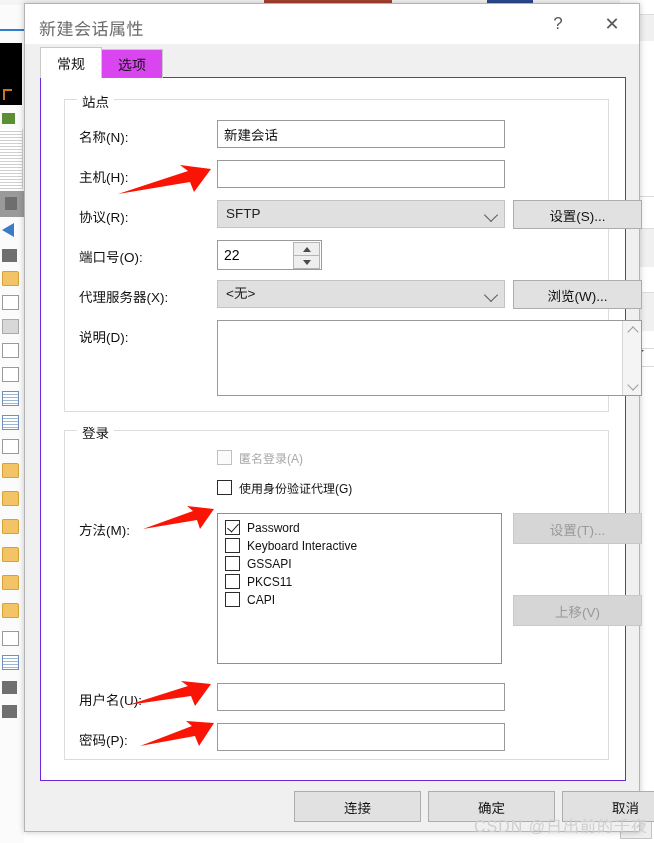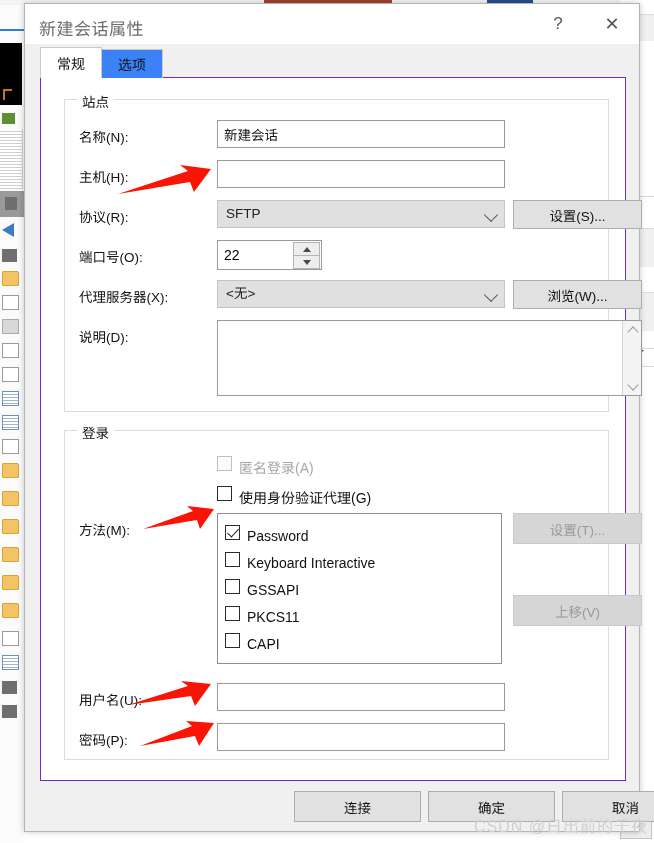--- a/index.html
+++ b/index.html
@@ -54,21 +54,21 @@
   .titlebar{height:40px;background:#ffffff;position:relative;}
   .title-text{position:absolute;left:14px;top:11px;font-size:17px;color:#6c6c6c;letter-spacing:.5px;}
   .tb-btn{position:absolute;top:0;width:46px;height:40px;display:flex;align-items:center;justify-content:center;
       color:#5a5a5a;font-size:16px;cursor:default;}
   #help-btn{right:58px;font-size:17px;}
   #close-btn{right:4px;font-size:18px;font-weight:300;}
 
   
   .tabstrip{position:absolute;left:15px;top:44px;height:30px;display:flex;align-items:flex-end;z-index:3;}
   .tab{height:28px;padding:0 16px;display:flex;align-items:center;font-size:14px;
-      border:1px solid #c9c9c9;border-bottom:none;background:#3b82f6;color:#111;margin-right:-1px;}
+      border:1px solid #c9c9c9;border-bottom:none;background:#d946ef;color:#111;margin-right:-1px;}
   .tab.active{background:#ffffff;height:30px;border-color:#c9c9c9;position:relative;z-index:4;}
 
   .tabpanel{position:absolute;left:15px;top:73px;width:586px;height:704px;
       background:#ffffff;border:1px solid #6d28d9;box-sizing:border-box;}
 
   
   .group{position:absolute;border:1px solid #dcdcdc;box-sizing:border-box;}
   .group-title{position:absolute;top:-9px;left:12px;background:#ffffff;padding:0 5px;font-size:13.5px;color:#111;}
   #group-site{left:23px;top:21px;width:545px;height:313px;}
   #group-login{left:23px;top:352px;width:545px;height:330px;}
@@ -102,21 +102,21 @@
   .chev-up{width:7px;height:7px;border-left:1.6px solid #9d9d9d;border-top:1.6px solid #9d9d9d;transform:rotate(45deg);margin-top:3px;}
   .chev-dn{width:7px;height:7px;border-right:1.6px solid #9d9d9d;border-bottom:1.6px solid #9d9d9d;transform:rotate(45deg);margin-bottom:3px;}
 
   
   .cbrow{position:absolute;display:flex;align-items:center;}
   .cbox{width:15px;height:15px;border:1.4px solid #2b2b2b;background:#fff;box-sizing:border-box;
       position:relative;flex:none;margin-right:7px;}
   .cbox.dis{border-color:#c0c0c0;background:#fbfbfb;}
   .cbox.checked::after{content:"";position:absolute;left:4px;top:0px;width:5px;height:10px;
       border-right:1.8px solid #1a1a1a;border-bottom:1.8px solid #1a1a1a;transform:rotate(42deg);}
-  .cblbl{font-size:14px;color:#111;white-space:nowrap;margin-top:8px;}
+  .cblbl{font-size:12px;color:#111;white-space:nowrap;}
   .cblbl.dis{color:#a8a8a8;}
 
   
   #bottombar{position:absolute;left:0;bottom:0;width:614px;height:50px;background:#f0f0f0;}
   #bottombar .btn{position:absolute;top:10px;width:127px;height:31px;}
   #btn-connect{left:269px;}
   #btn-ok{left:403px;}
   #btn-cancel{left:537px;}
 
   

